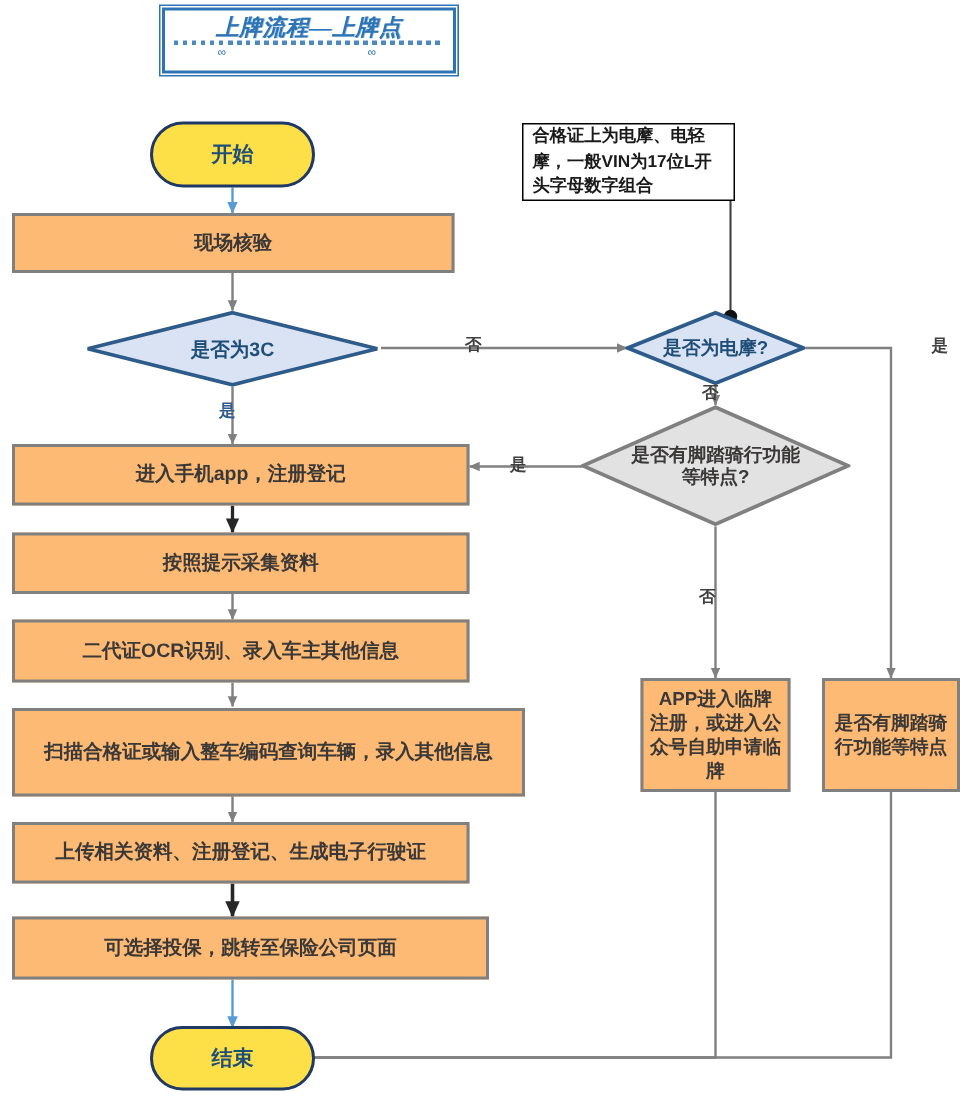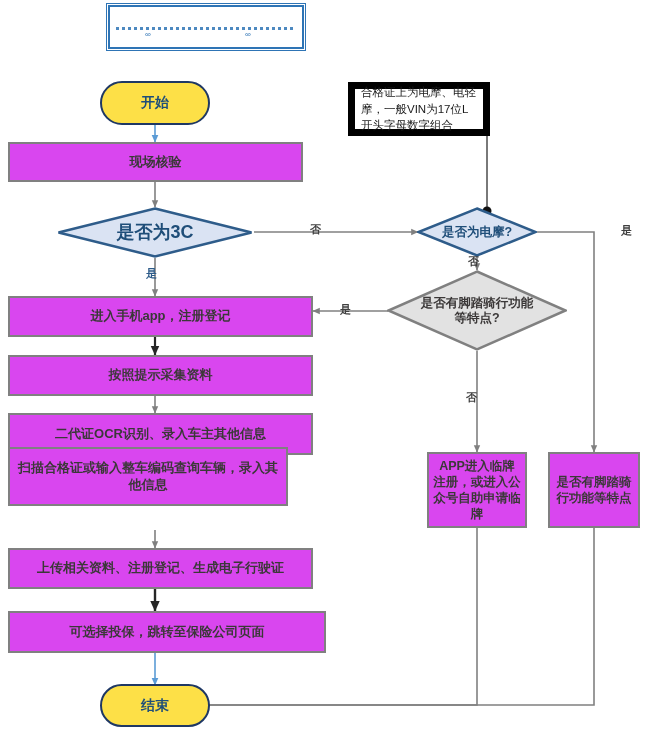--- a/index.html
+++ b/index.html
@@ -90,39 +90,39 @@
     background: #fde047;
     border: 2.5px solid #1F3864;
     border-radius: 999px;
     color: #1F4E79;
     font-size: 14px;
     font-weight: bold;
   }
 
   
   .process {
-    background: #d946ef;
+    background: #fdba74;
     border: 2px solid #808080;
     color: #3B3838;
     font-size: 13px;
     font-weight: bold;
     padding: 12px 4px;
   }
   .process.small {
     font-size: 12.5px;
     line-height: 1.3;
   }
 
   
   .callout {
     background: #ffffff;
-    border: 7px solid #000000;
+    border: 1px solid #000000;
     color: #1a1a1a;
     font-size: 11.5px;
-    font-weight: normal;
+    font-weight: bold;
     line-height: 1.45;
     padding: 20px 6px;
     text-align: left;
     justify-content: flex-start;
     align-items: center;
     z-index: 4;
   }
 
   
   .diamond {
@@ -136,21 +136,21 @@
   }
   .diamond .dlabel {
     position: absolute;
     left: 0; top: 0;
     width: 100%; height: 100%;
     display: flex;
     align-items: center;
     justify-content: center;
     text-align: center;
     line-height: 1.2;
-    font-size: 18px;
+    font-size: 13px;
     font-weight: bold;
     pointer-events: none;
   }
   .diamond.blue .dlabel { color: #1F4E79; }
   .diamond.gray .dlabel { color: #3B3838; }
 
   
   .edge-label {
     position: absolute;
     font-size: 11px;
@@ -204,20 +204,21 @@
 
   <path d="M 477 351 L 477 452" stroke="#808080" stroke-width="1.6" fill="none" marker-end="url(#arw-gray)"></path>
 
   <path d="M 477 528 L 477 705 L 192 705" stroke="#808080" stroke-width="1.6" fill="none" marker-end="url(#arw-gray)"></path>
 
   <path d="M 594 528 L 594 705 L 192 705" stroke="#808080" stroke-width="1.6" fill="none"></path>
 </svg>
 
 <div id="title-banner">
   <div id="title-inner">
+    <div id="title-text">上牌流程—上牌点</div>
     <div id="title-deco"></div>
     <span id="title-glyph-a" class="title-glyph">∞</span>
     <span id="title-glyph-b" class="title-glyph">∞</span>
   </div>
 </div>
 
 <div class="node terminator" style="left:100px; top:81px; width:110px; height:44px;">开始</div>
 
 <div class="node process" style="left:8px; top:142px; width:295px; height:40px;">现场核验</div>
 
@@ -227,21 +228,21 @@
   </svg>
   <div class="dlabel">是否为3C</div>
 </div>
 
 <div class="node process" style="left:8px; top:296px; width:305px; height:41px;text-align:center;">进入手机app，注册登记</div>
 
 <div class="node process" style="left:8px; top:355px; width:305px; height:41px;">按照提示采集资料</div>
 
 <div class="node process" style="left:8px; top:413px; width:305px; height:42px;">二代证OCR识别、录入车主其他信息</div>
 
-<div class="node process" style="left:8px; top:447px; width:280px; height:59px;">扫描合格证或输入整车编码查询车辆，录入其他信息</div>
+<div class="node process" style="left:8px; top:472px; width:342px; height:59px;">扫描合格证或输入整车编码查询车辆，录入其他信息</div>
 
 <div class="node process" style="left:8px; top:548px; width:305px; height:41px;">上传相关资料、注册登记、生成电子行驶证</div>
 
 <div class="node process" style="left:8px; top:611px; width:318px; height:42px;">可选择投保，跳转至保险公司页面</div>
 
 <div class="node terminator" style="left:100px; top:684px; width:110px; height:43px;">结束</div>
 
 <div class="node callout" style="left:348px; top:82px; width:142px; height:52px;">合格证上为电摩、电轻摩，一般VIN为17位L开头字母数字组合</div>
 
 <div class="diamond blue" style="left:417px; top:207px; width:120px; height:50px;">

